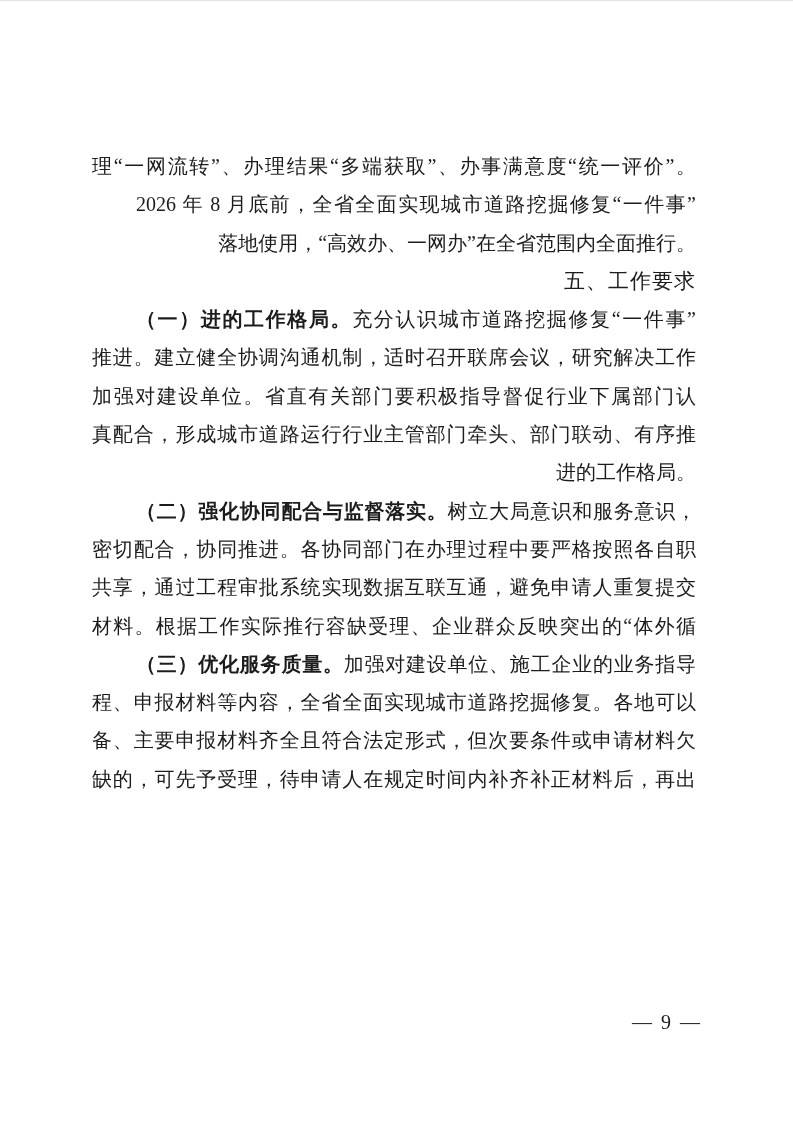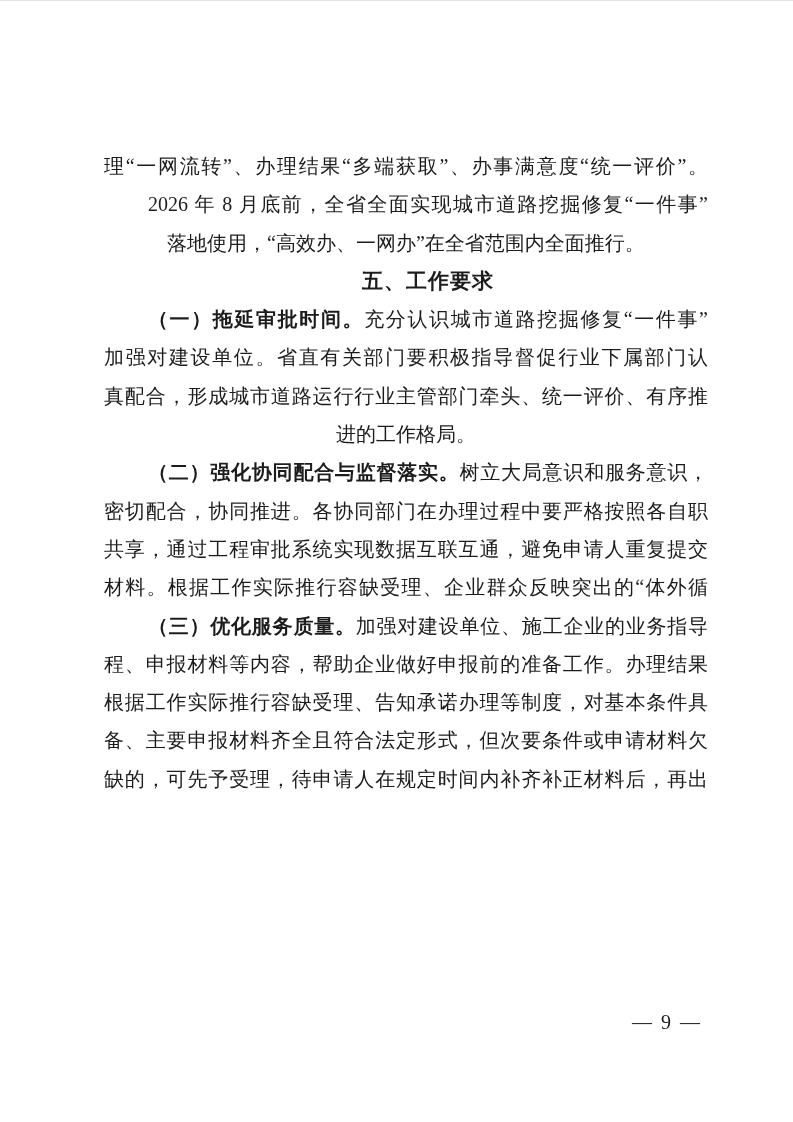--- a/index.html
+++ b/index.html
@@ -16,41 +16,41 @@
     color: #1c1c1c;
   }
   .scan-edge {
     position: absolute;
     top: 0; left: 0;
     width: 793px; height: 1px;
     background: #e3e3e3;
   }
   .text-block {
     position: absolute;
-    left: 104px;
+    left: 92px;
     top: 147px;
     width: 604px;
   }
   .line {
     height: 38.3px;
     line-height: 38.3px;
     font-size: 20px;
     white-space: normal;
-    text-align: center;
+    text-align: right;
   }
   .line.full {
     text-align: justify;
     text-align-last: justify;
   }
   .line.indent {
     text-indent: 44px;
   }
   .line.heading {
     font-family: "Liberation Sans", "DejaVu Sans", sans-serif;
-    font-weight: 700;
+    font-weight: 400;
     font-size: 21px;
     letter-spacing: 1px;
   }
   .lead {
     font-weight: 700;
   }
   .page-number {
     position: absolute;
     top: 1003px;
     right: 91px;
@@ -67,31 +67,31 @@
 <div class="scan-edge"></div>
 
 <div class="text-block">
 
   <div class="line full">理“一网流转”、办理结果“多端获取”、办事满意度“统一评价”。</div>
   <div class="line full indent">2026 年 8 月底前，全省全面实现城市道路挖掘修复“一件事”</div>
   <div class="line">落地使用，“高效办、一网办”在全省范围内全面推行。</div>
 
   <div class="line heading indent">五、工作要求</div>
 
-  <div class="line full indent"><span class="lead">（一）拖延审批时间。</span><span>充分认识城市道路挖掘修复“一件事”</span></div>
+  <div class="line full indent"><span class="lead">（一）进的工作格局。</span><span>充分认识城市道路挖掘修复“一件事”</span></div>
+  <div class="line full">推进。建立健全协调沟通机制，适时召开联席会议，研究解决工作</div>
   <div class="line full">加强对建设单位。省直有关部门要积极指导督促行业下属部门认</div>
-  <div class="line full">真配合，形成城市道路运行行业主管部门牵头、统一评价、有序推</div>
+  <div class="line full">真配合，形成城市道路运行行业主管部门牵头、部门联动、有序推</div>
   <div class="line">进的工作格局。</div>
 
   <div class="line full indent"><span class="lead">（二）强化协同配合与监督落实。</span><span>树立大局意识和服务意识，</span></div>
   <div class="line full">密切配合，协同推进。各协同部门在办理过程中要严格按照各自职</div>
   <div class="line full">共享，通过工程审批系统实现数据互联互通，避免申请人重复提交</div>
   <div class="line full">材料。根据工作实际推行容缺受理、企业群众反映突出的“体外循</div>
 
   <div class="line full indent"><span class="lead">（三）优化服务质量。</span><span>加强对建设单位、施工企业的业务指导</span></div>
-  <div class="line full">程、申报材料等内容，帮助企业做好申报前的准备工作。办理结果</div>
-  <div class="line full">根据工作实际推行容缺受理、告知承诺办理等制度，对基本条件具</div>
+  <div class="line full">程、申报材料等内容，全省全面实现城市道路挖掘修复。各地可以</div>
   <div class="line full">备、主要申报材料齐全且符合法定形式，但次要条件或申请材料欠</div>
   <div class="line full">缺的，可先予受理，待申请人在规定时间内补齐补正材料后，再出</div>
 
 </div>
 
 <div class="page-number">— 9 —</div>
 
 </body></html>

